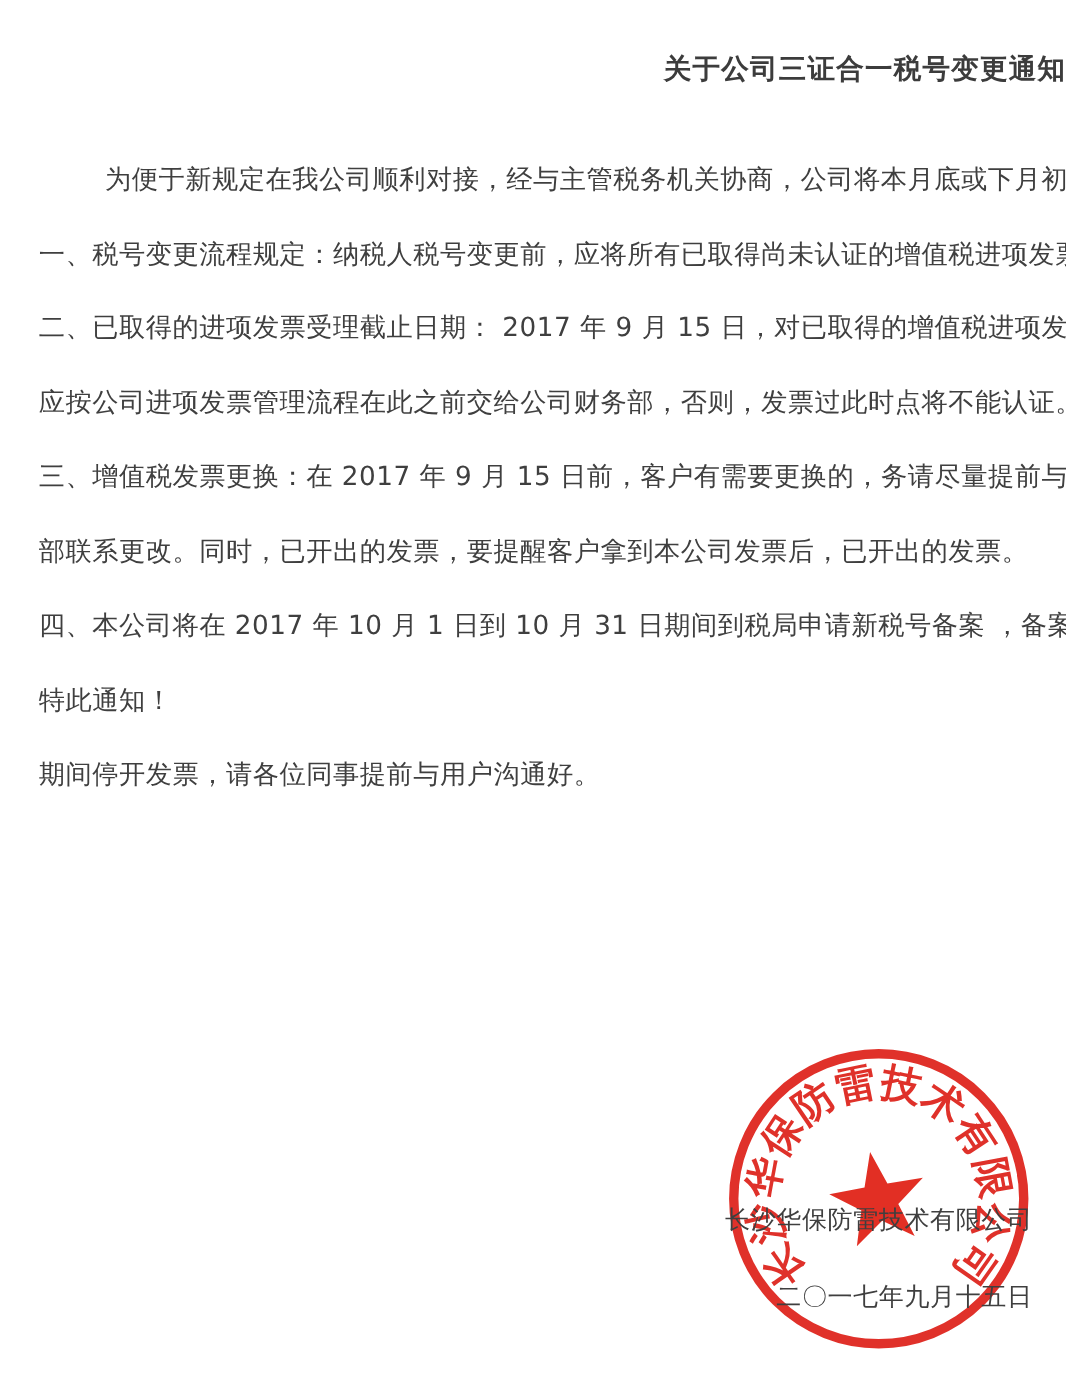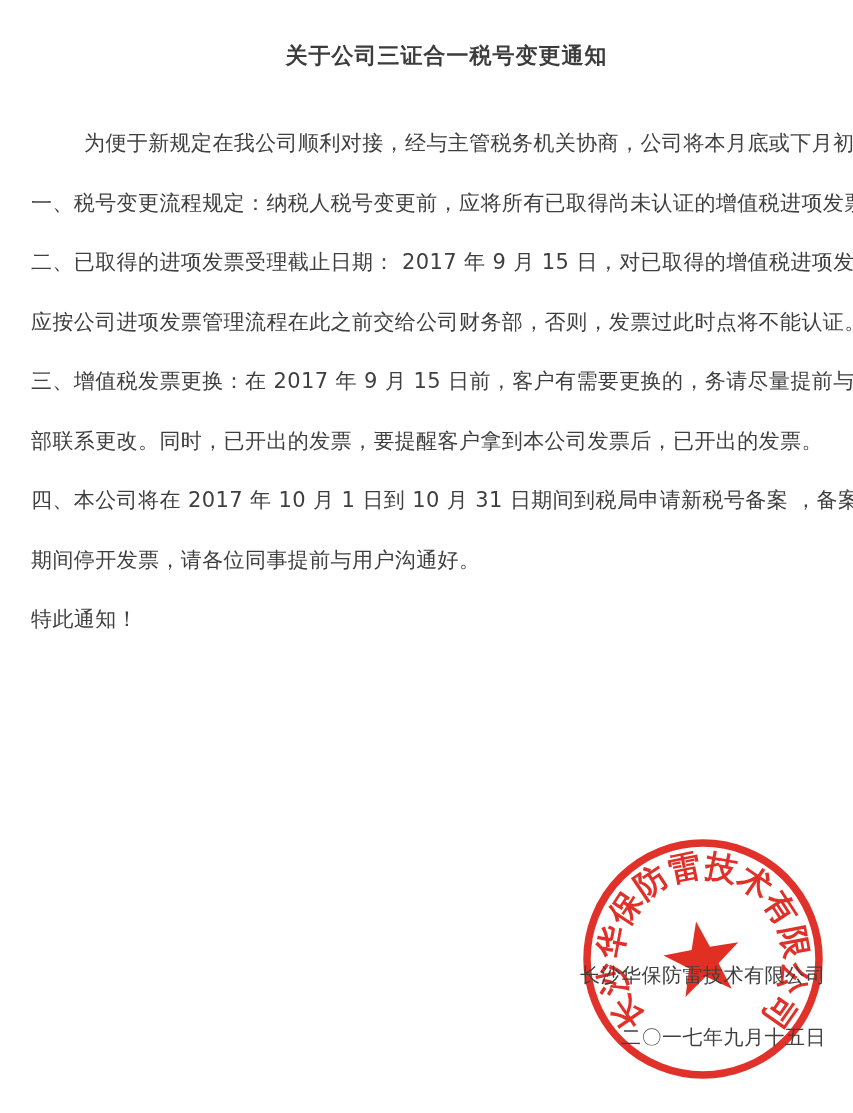--- a/index.html
+++ b/index.html
@@ -8,21 +8,21 @@
     background: #ffffff;
     position: relative;
     overflow: hidden;
     font-family: "DejaVu Sans", "Liberation Sans", sans-serif;
     color: #3f3f3f;
   }
   .title {
     position: absolute;
     top: 43px; left: 40px; right: 0;
     margin: 0;
-    text-align: center;
+    text-align: right;
     font-size: 22px;
     line-height: 26px;
     font-weight: 600;
     letter-spacing: 1px;
     color: #3c3c3c;
   }
   .body-text {
     position: absolute;
     top: 114px; left: 31px; right: 31px;
     font-size: 21px;
@@ -59,22 +59,22 @@
 <h1 class="title">关于公司三证合一税号变更通知</h1>
 
 <div class="body-text">
     <div class="line indent">为便于新规定在我公司顺利对接，经与主管税务机关协商，公司将本月底或下月初起</div>
     <div class="line">一、税号变更流程规定：纳税人税号变更前，应将所有已取得尚未认证的增值税进项发票全</div>
     <div class="line">二、已取得的进项发票受理截止日期： 2017 年 9 月 15 日，对已取得的增值税进项发票，</div>
     <div class="line">应按公司进项发票管理流程在此之前交给公司财务部，否则，发票过此时点将不能认证。</div>
     <div class="line">三、增值税发票更换：在 2017 年 9 月 15 日前，客户有需要更换的，务请尽量提前与财务</div>
     <div class="line">部联系更改。同时，已开出的发票，要提醒客户拿到本公司发票后，已开出的发票。</div>
     <div class="line">四、本公司将在 2017 年 10 月 1 日到 10 月 31 日期间到税局申请新税号备案 ，备案审批</div>
+    <div class="line">特此通知！</div>
     <div class="line">期间停开发票，请各位同事提前与用户沟通好。</div>
-    <div class="line">特此通知！</div>
   </div>
 
 <div class="seal">
   <svg width="260" height="260" viewBox="-130 -130 260 260">
     <circle id="seal-ring" cx="0" cy="0" r="116" fill="none" stroke="#dd2018" stroke-width="7.5" opacity="0.92"></circle>
     <polygon id="seal-star" transform="translate(0,2) rotate(-10)" points="0,-40 -9.3,-12.8 -38,-12.4 -15,4.9 -23.5,32.4 0,15.8 23.5,32.4 15,4.9 38,-12.4 9.3,-12.8" fill="#e02418" opacity="0.95"></polygon>
     <g id="seal-arc" opacity="0.92">
         <text transform="translate(-76.2,53.3) rotate(-125.0)" text-anchor="middle" dominant-baseline="central" font-size="32" font-weight="700" fill="#dd2018">长</text>
         <text transform="translate(-90.9,19.8) rotate(-102.3)" text-anchor="middle" dominant-baseline="central" font-size="32" font-weight="700" fill="#dd2018">沙</text>
         <text transform="translate(-91.5,-16.9) rotate(-79.5)" text-anchor="middle" dominant-baseline="central" font-size="32" font-weight="700" fill="#dd2018">华</text>

